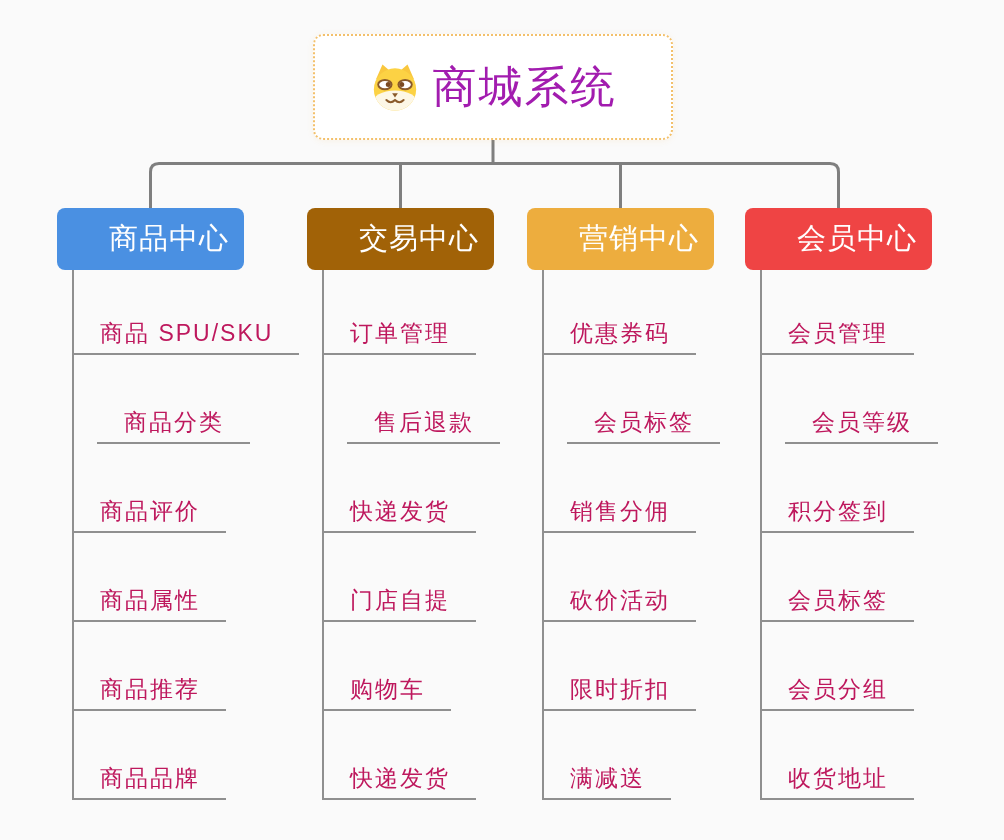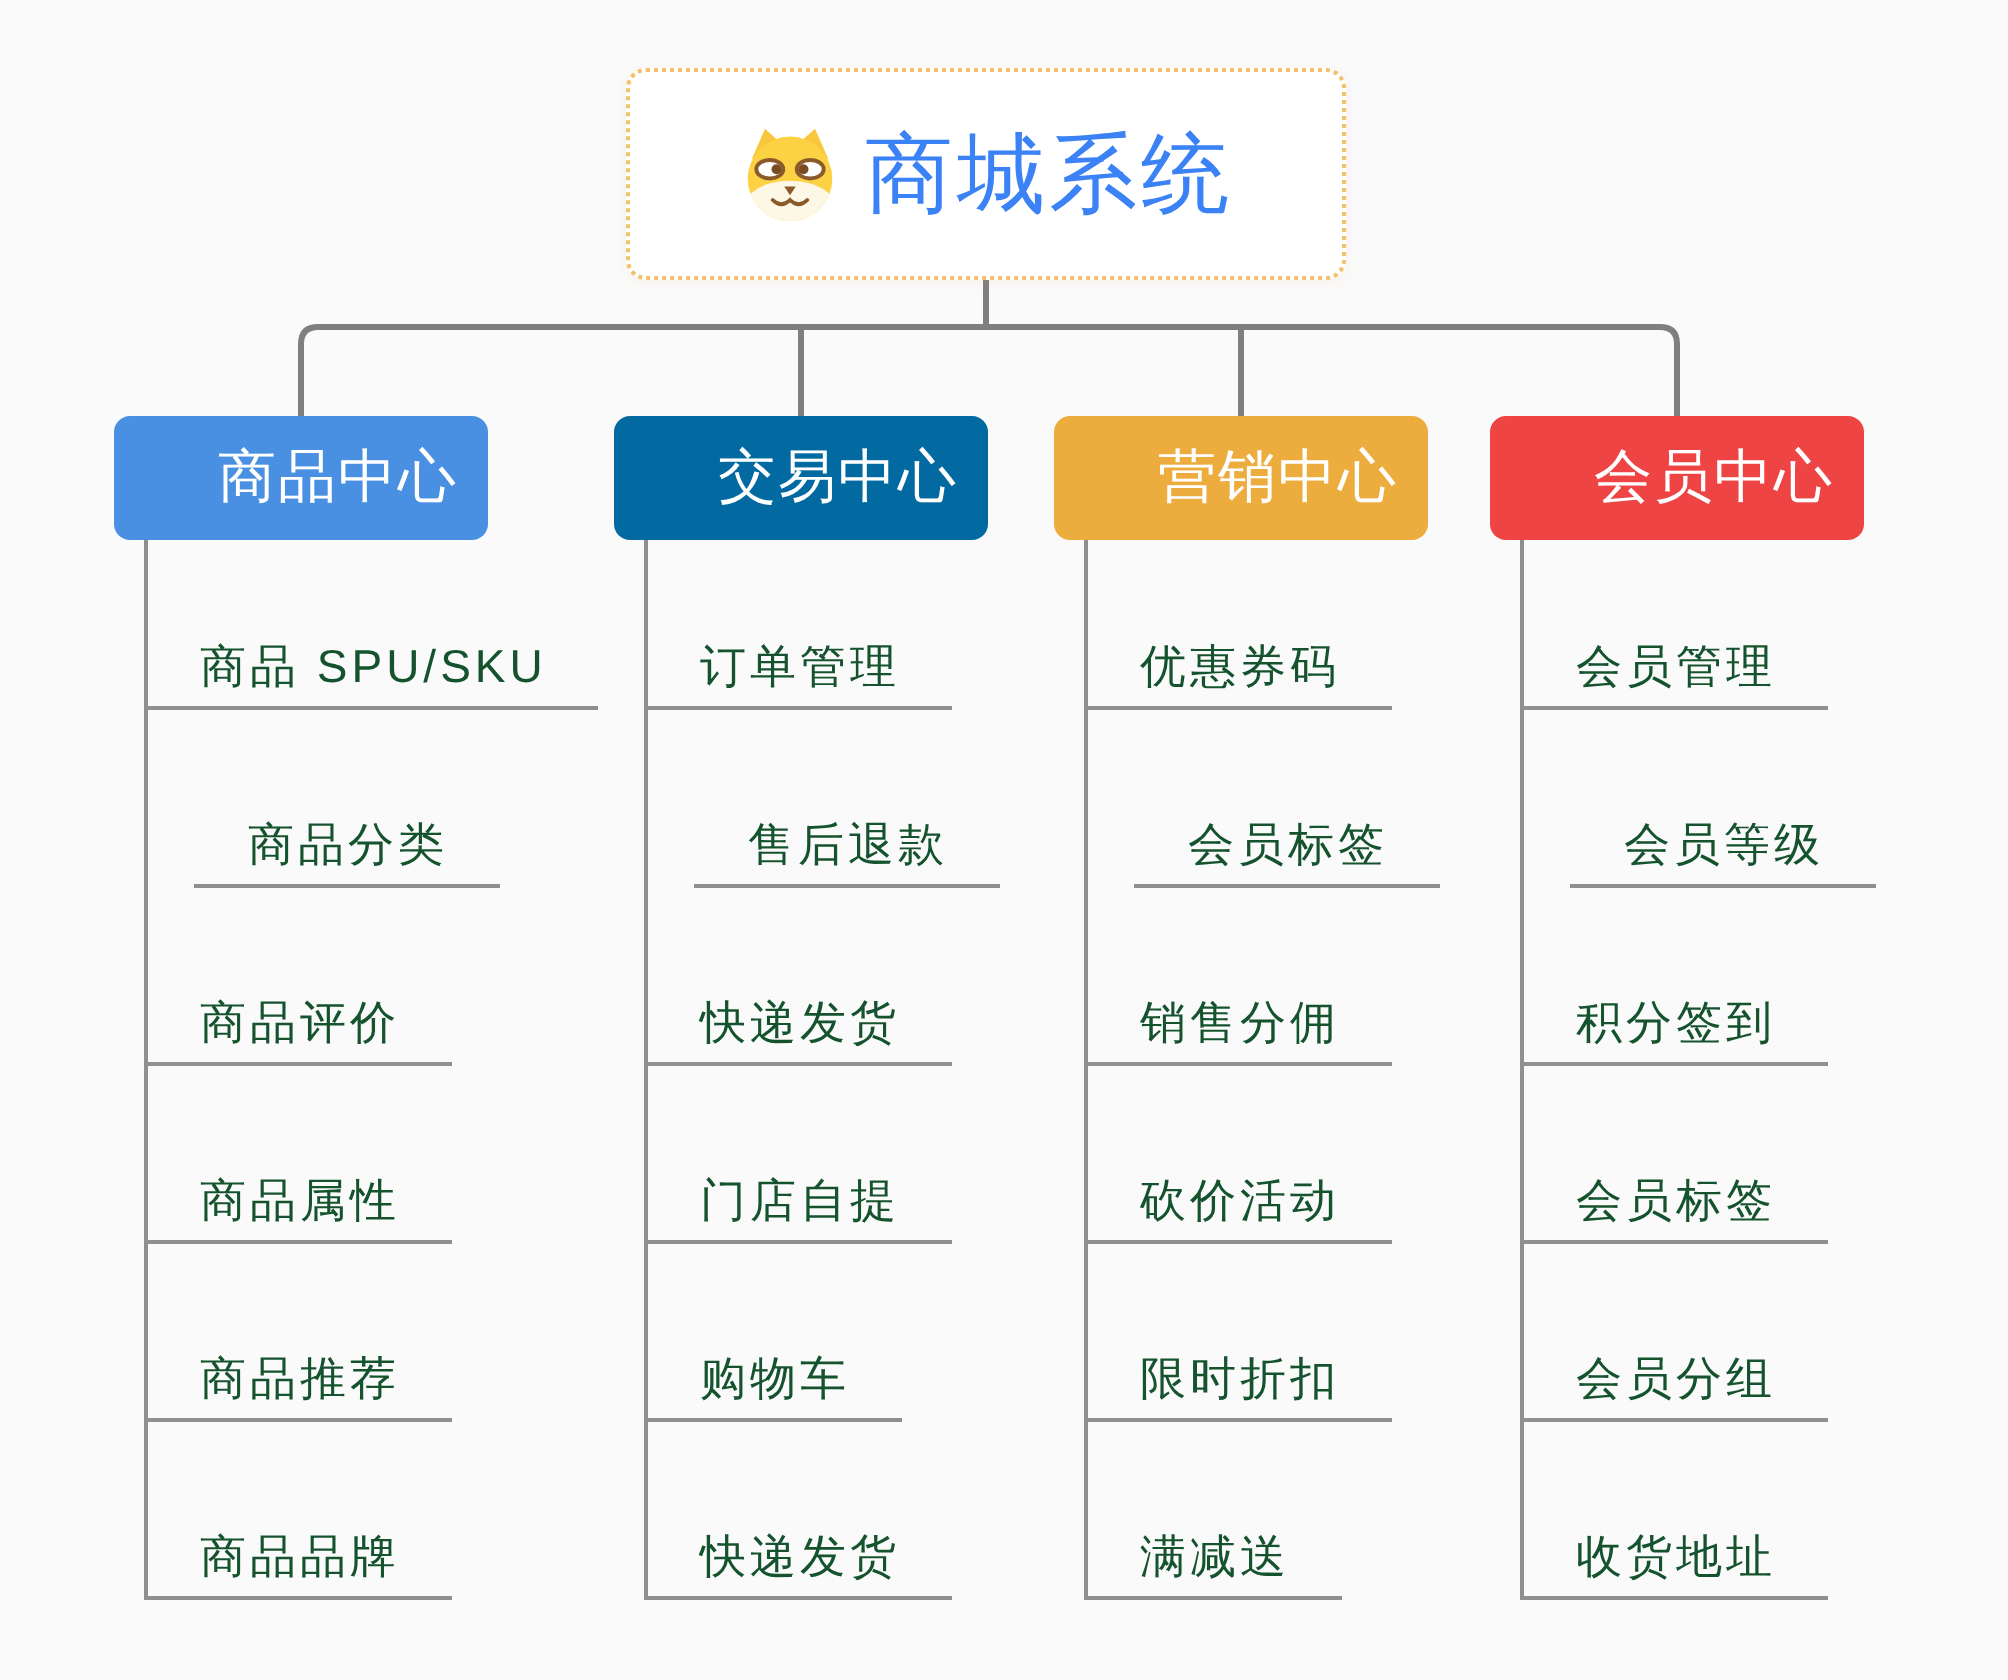--- a/index.html
+++ b/index.html
@@ -29,21 +29,21 @@
     color:#ffffff;font-size:29px;letter-spacing:1px;white-space:nowrap;padding-left:37px;
   }
   .bh1{left:57px;}  .bh2{left:307px;}  .bh3{left:527px;}  .bh4{left:745px;}
 
   
   .item-col{position:absolute;top:0;width:1px;height:840px;}
   .ic1{left:73px;} .ic2{left:323px;} .ic3{left:543px;} .ic4{left:761px;}
 
   .branch-item{
     position:absolute;left:0;
-    font-size:23px;line-height:24px;letter-spacing:2px;color:#14532d;
+    font-size:23px;line-height:24px;letter-spacing:2px;color:#be185d;
     padding:0 26px 8px 27px;border-bottom:2px solid #8f8f8f;
     white-space:nowrap;
   }
   .r0{top:321px;} .r1{top:410px;margin-left:24px;} .r2{top:499px;} .r3{top:588px;} .r4{top:677px;} .r5{top:766px;}
 </style>
 </head>
 <body>
 
 <svg id="connectors" viewBox="0 0 1004 840" xmlns="http://www.w3.org/2000/svg">
 
@@ -71,27 +71,27 @@
         </clipPath>
       <ellipse cx="26" cy="42" rx="24" ry="14" fill="#fdf7e6" clip-path="url(#headclip)"></ellipse>
       <ellipse cx="15.5" cy="22" rx="7" ry="4.8" fill="#ffffff" stroke="#8a5a2b" stroke-width="2"></ellipse>
       <ellipse cx="36.5" cy="22" rx="7" ry="4.8" fill="#ffffff" stroke="#8a5a2b" stroke-width="2"></ellipse>
       <circle cx="19" cy="22" r="2.6" fill="#7a4a22"></circle>
       <circle cx="33" cy="22" r="2.6" fill="#7a4a22"></circle>
       <path d="M23,31 h6 l-3,4.5 Z" fill="#8a5a2b"></path>
       <path d="M17,38 q4.5,4.5 9,0 q4.5,4.5 9,0" fill="none" stroke="#8a5a2b" stroke-width="2" stroke-linecap="round"></path>
     </svg>
   </span>
-  <span class="root-title" style="color: #3b82f6;">商城系统</span>
+  <span class="root-title" style="color: #a21caf;">商城系统</span>
 </div>
 
 <div class="branch-header bh1" style="background-color: rgb(74, 144, 226);">
   <span>商品中心</span>
 </div>
-<div class="branch-header bh2" style="background-color: #0369a1;">
+<div class="branch-header bh2" style="background-color: #a16207;">
   <span>交易中心</span>
 </div>
 <div class="branch-header bh3" style="background-color: rgb(237, 173, 62);">
   <span>营销中心</span>
 </div>
 <div class="branch-header bh4" style="background-color: #ef4444;">
   <span>会员中心</span>
 </div>
 
 <div class="item-col ic1">

